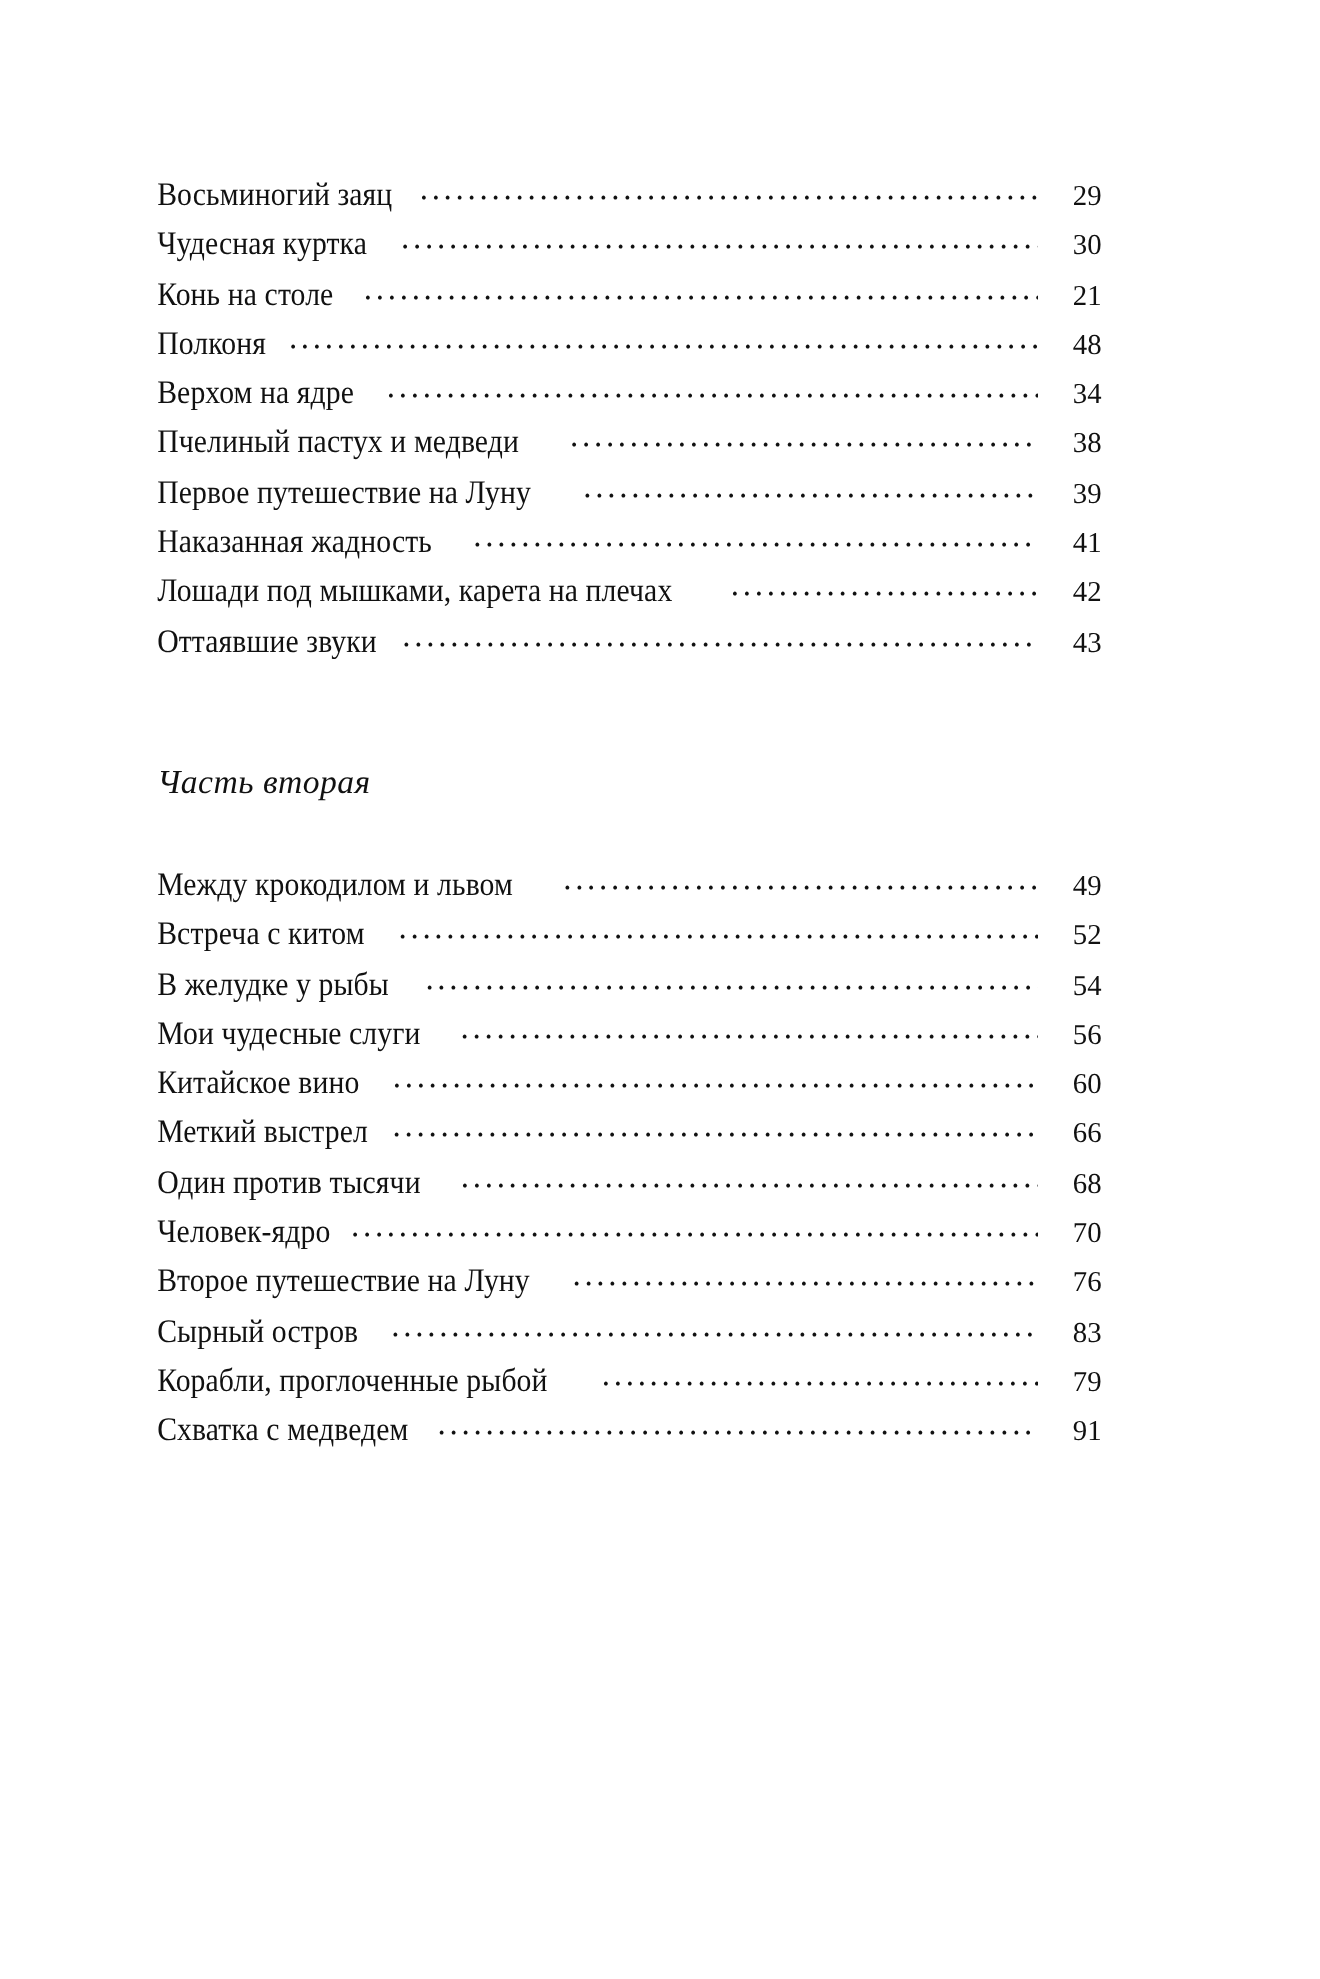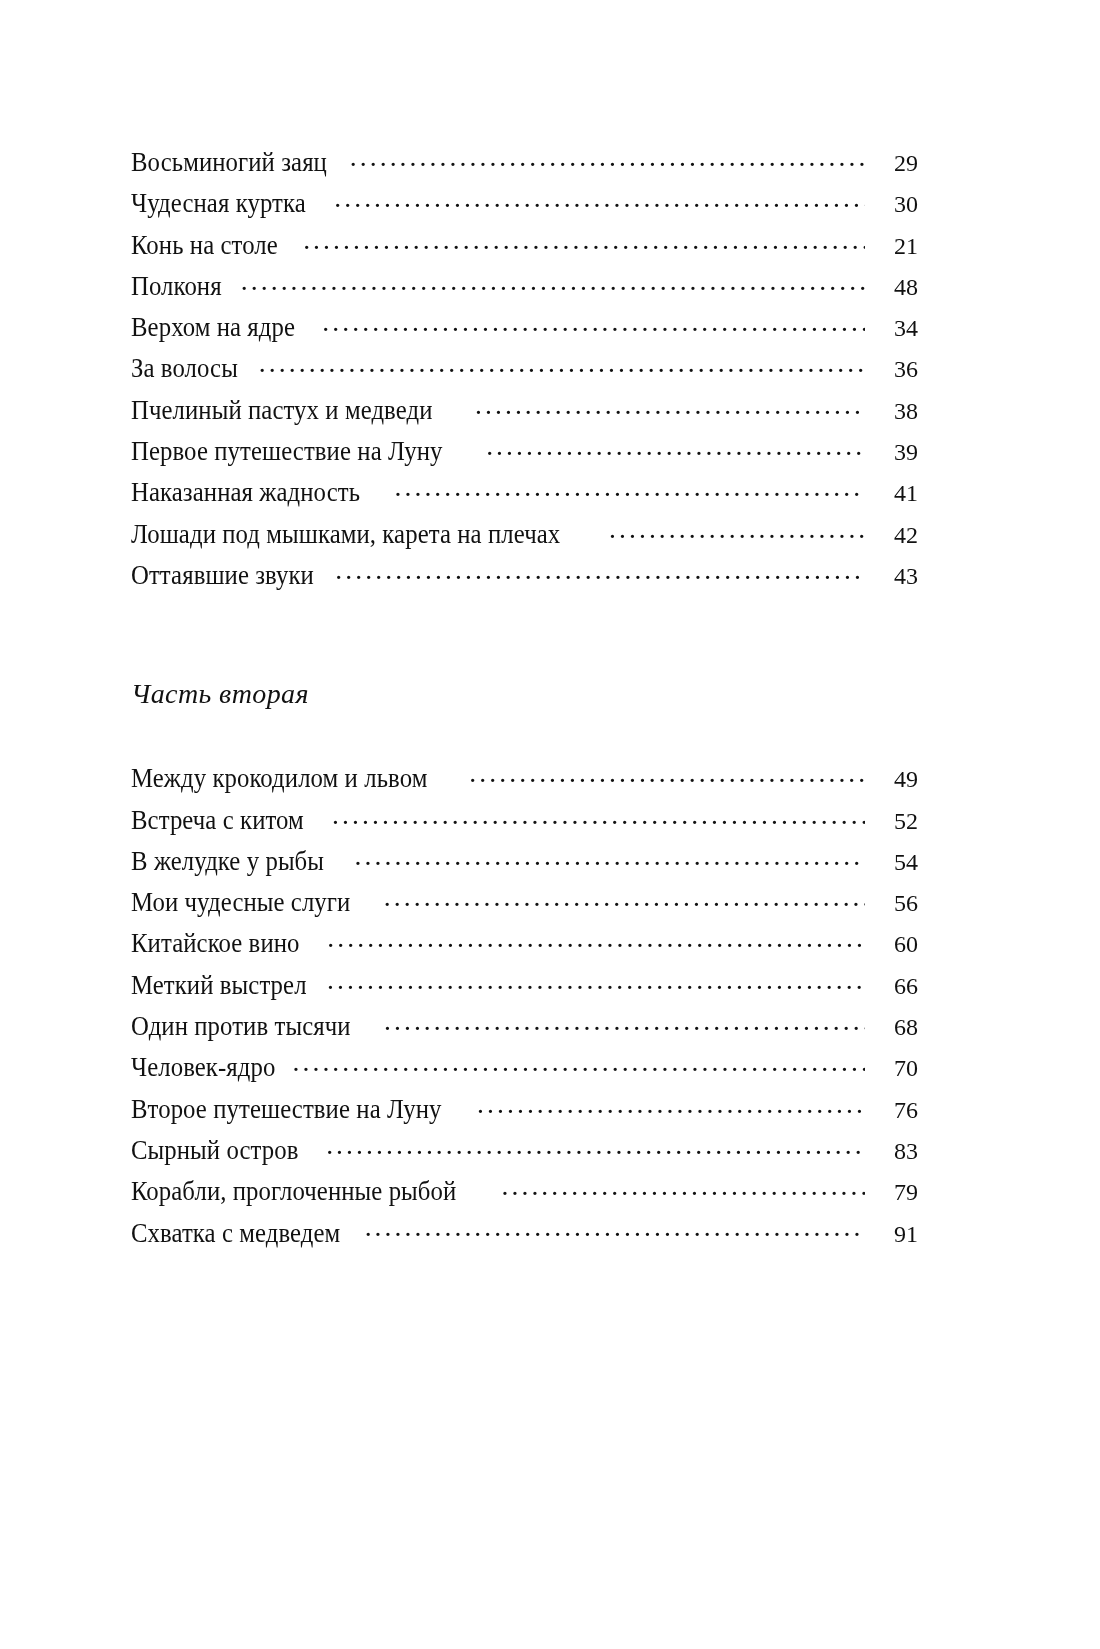--- a/index.html
+++ b/index.html
@@ -125,25 +125,20 @@
         <span class="entry-title">Полконя</span>
         <span class="leader"></span>
         <span class="entry-page">48</span>
       </div>
       <div class="toc-entry gap-small">
         <span class="entry-title">Верхом на ядре</span>
         <span class="leader"></span>
         <span class="entry-page">34</span>
       </div>
       <div class="toc-entry gap-small">
-        <span class="entry-title">За волосы</span>
-        <span class="leader"></span>
-        <span class="entry-page">36</span>
-      </div>
-      <div class="toc-entry gap-small">
         <span class="entry-title">Пчелиный пастух и медведи</span>
         <span class="leader"></span>
         <span class="entry-page">38</span>
       </div>
       <div class="toc-entry gap-small">
         <span class="entry-title">Первое путешествие на Луну</span>
         <span class="leader"></span>
         <span class="entry-page">39</span>
       </div>
       <div class="toc-entry gap-small">

